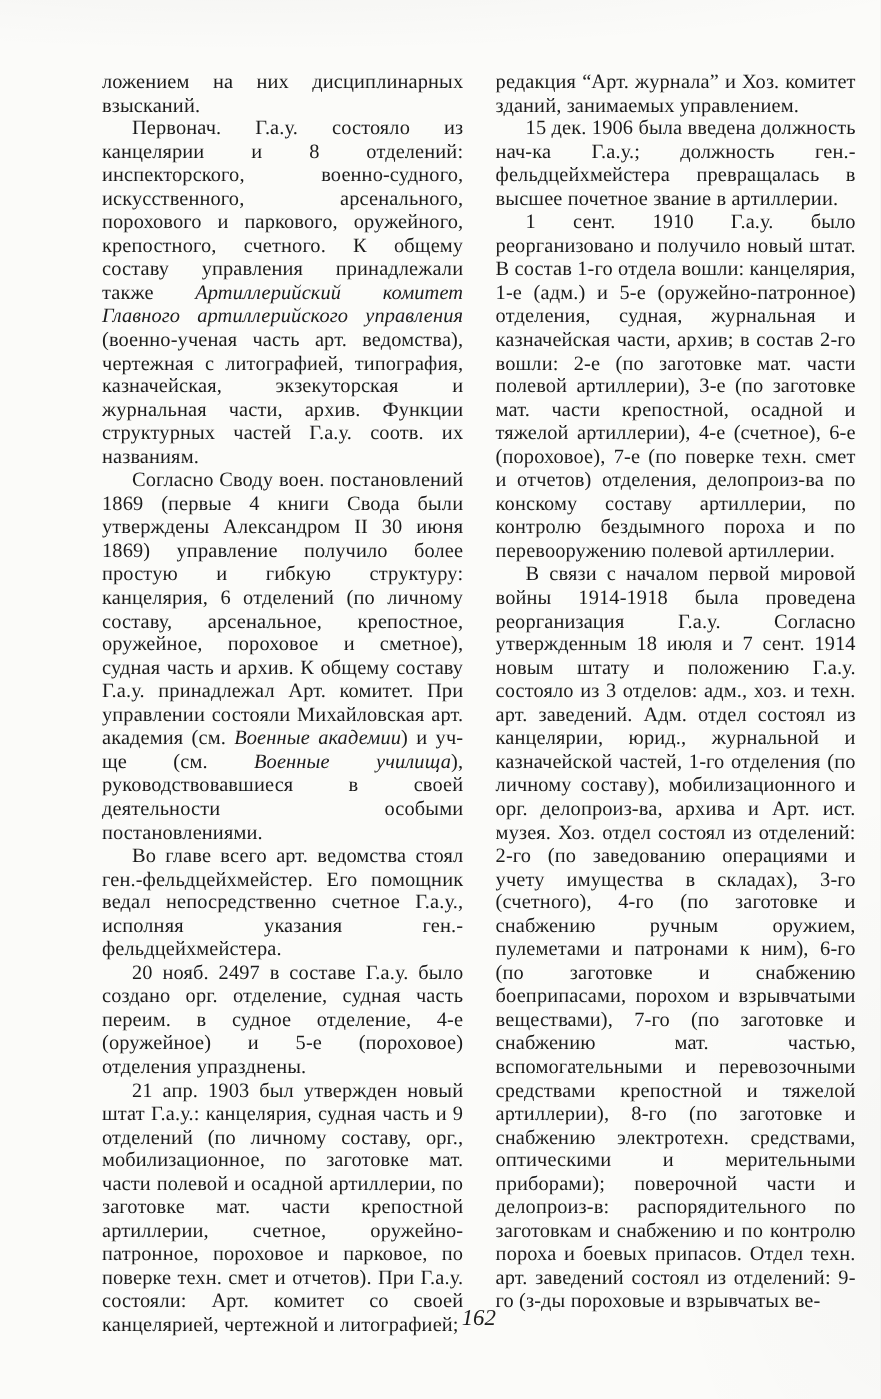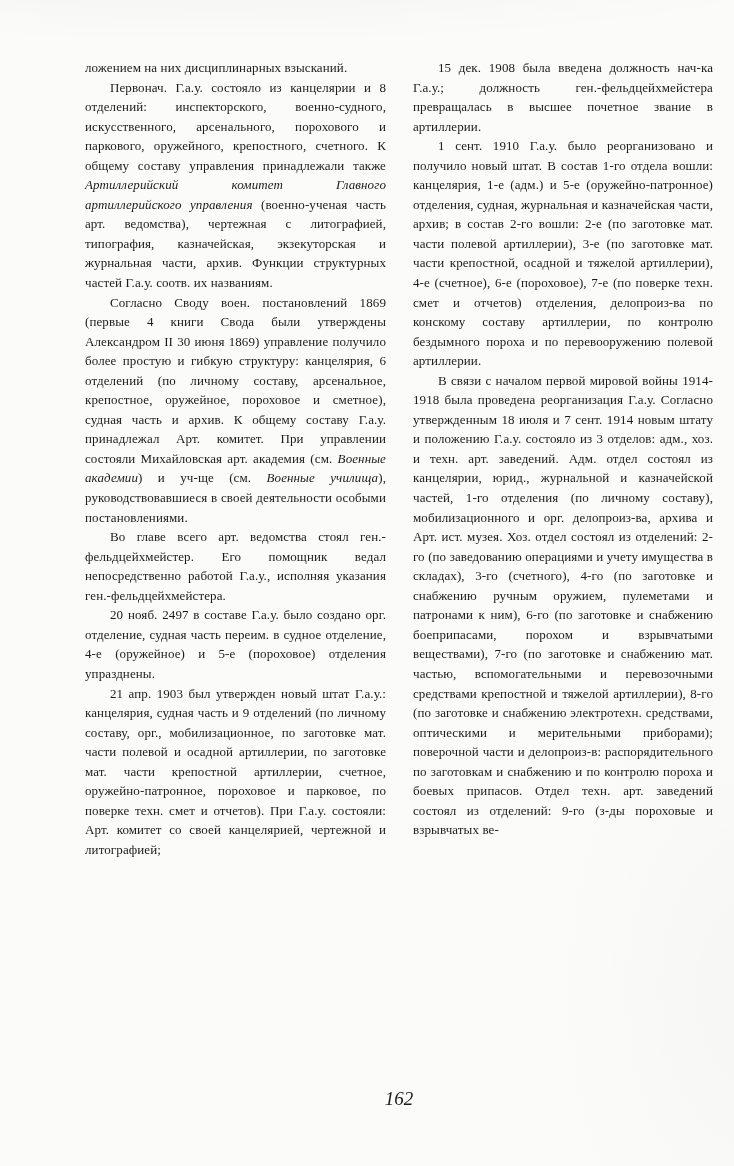--- a/index.html
+++ b/index.html
@@ -16,21 +16,21 @@
       radial-gradient(ellipse 900px 120px at 30% -40px, rgba(0,0,0,0.035), transparent 70%),
       radial-gradient(ellipse 300px 500px at 103% 85%, rgba(0,0,0,0.02), transparent 70%),
       #fbfbf9;
     overflow: hidden;
   }
   .column {
     position: absolute;
     top: 58px;
     text-align: justify;
     font-family: "Liberation Serif", serif;
-    font-size: 13px;
+    font-size: 17px;
     line-height: 19.55px;
     color: #1b1b1b;
     letter-spacing: 0.1px;
     -webkit-hyphens: auto;
     hyphens: auto;
   }
   #col-left  { left: 85px;  width: 301px; }
   #col-right { left: 413px; width: 300px; }
   .para { margin: 0; padding: 0; }
   .para.indent { text-indent: 25px; }
@@ -48,23 +48,24 @@
   }
 </style>
 </head>
 <body>
 
 <div class="sheet">
   <div class="column" id="col-left" style="color: rgb(27, 27, 27);">
       <p class="para"><span class="seg">ложением на них дисциплинарных взысканий.</span></p>
       <p class="para indent"><span class="seg">Первонач. Г.а.у. состояло из канцелярии и 8 отделений: инспекторского, военно-судного, искусственного, арсенального, порохового и паркового, оружейного, крепостного, счетного. К общему составу управления принадлежали также </span><span class="seg italic">Артиллерийский комитет Главного артиллерийского управления</span><span class="seg"> (военно-ученая часть арт. ведомства), чертежная с литографией, типография, казначейская, экзекуторская и журнальная части, архив. Функции структурных частей Г.а.у. соотв. их названиям.</span></p>
       <p class="para indent"><span class="seg">Согласно Своду воен. постановлений 1869 (первые 4 книги Свода были утверждены Александром II 30 июня 1869) управление получило более простую и гибкую структуру: канцелярия, 6 отделений (по личному составу, арсенальное, крепостное, оружейное, пороховое и сметное), судная часть и архив. К общему составу Г.а.у. принадлежал Арт. комитет. При управлении состояли Михайловская арт. академия (см. </span><span class="seg italic">Военные академии</span><span class="seg">) и уч-ще (см. </span><span class="seg italic">Военные училища</span><span class="seg">), руководствовавшиеся в своей деятельности особыми постановлениями.</span></p>
-      <p class="para indent"><span class="seg">Во главе всего арт. ведомства стоял ген.-фельдцейхмейстер. Его помощник ведал непосредственно работой Г.а.у., исполняя указания ген.-фельдцейхмейстера.</span></p>
+      <p class="para indent"><span class="seg">Во главе всего арт. ведомства стоял ген.-фельдцейхмейстер. Его помощник ведал непосредственно счетное Г.а.у., исполняя указания ген.-фельдцейхмейстера.</span></p>
       <p class="para indent"><span class="seg">20 нояб. 2497 в составе Г.а.у. было создано орг. отделение, судная часть переим. в судное отделение, 4-е (оружейное) и 5-е (пороховое) отделения упразднены.</span></p>
       <p class="para indent"><span class="seg">21 апр. 1903 был утвержден новый штат Г.а.у.: канцелярия, судная часть и 9 отделений (по личному составу, орг., мобилизационное, по заготовке мат. части полевой и осадной артиллерии, по заготовке мат. части крепостной артиллерии, счетное, оружейно-патронное, пороховое и парковое, по поверке техн. смет и отчетов). При Г.а.у. состояли: Арт. комитет со своей канцелярией, чертежной и литографией;</span></p>
     </div>
   <div class="column" id="col-right" style="color: rgb(27, 27, 27);">
-      <p class="para indent"><span class="seg">15 дек. 1908 была введена должность нач-ка Г.а.у.; должность ген.-фельдцейхмейстера превращалась в высшее почетное звание в артиллерии.</span></p>
+      <p class="para"><span class="seg">редакция “Арт. журнала” и Хоз. комитет зданий, занимаемых управлением.</span></p>
+      <p class="para indent"><span class="seg">15 дек. 1906 была введена должность нач-ка Г.а.у.; должность ген.-фельдцейхмейстера превращалась в высшее почетное звание в артиллерии.</span></p>
       <p class="para indent"><span class="seg">1 сент. 1910 Г.а.у. было реорганизовано и получило новый штат. В состав 1-го отдела вошли: канцелярия, 1-е (адм.) и 5-е (оружейно-патронное) отделения, судная, журнальная и казначейская части, архив; в состав 2-го вошли: 2-е (по заготовке мат. части полевой артиллерии), 3-е (по заготовке мат. части крепостной, осадной и тяжелой артиллерии), 4-е (счетное), 6-е (пороховое), 7-е (по поверке техн. смет и отчетов) отделения, делопроиз-ва по конскому составу артиллерии, по контролю бездымного пороха и по перевооружению полевой артиллерии.</span></p>
       <p class="para indent"><span class="seg">В связи с началом первой мировой войны 1914-1918 была проведена реорганизация Г.а.у. Согласно утвержденным 18 июля и 7 сент. 1914 новым штату и положению Г.а.у. состояло из 3 отделов: адм., хоз. и техн. арт. заведений. Адм. отдел состоял из канцелярии, юрид., журнальной и казначейской частей, 1-го отделения (по личному составу), мобилизационного и орг. делопроиз-ва, архива и Арт. ист. музея. Хоз. отдел состоял из отделений: 2-го (по заведованию операциями и учету имущества в складах), 3-го (счетного), 4-го (по заготовке и снабжению ручным оружием, пулеметами и патронами к ним), 6-го (по заготовке и снабжению боеприпасами, порохом и взрывчатыми веществами), 7-го (по заготовке и снабжению мат. частью, вспомогательными и перевозочными средствами крепостной и тяжелой артиллерии), 8-го (по заготовке и снабжению электротехн. средствами, оптическими и мерительными приборами); поверочной части и делопроиз-в: распорядительного по заготовкам и снабжению и по контролю пороха и боевых припасов. Отдел техн. арт. заведений состоял из отделений: 9-го (з-ды пороховые и взрывчатых ве-</span></p>
     </div>
   <div class="page-number" style="color: rgb(27, 27, 27); text-align: center;">162</div>
 </div>
 
 </body></html>

